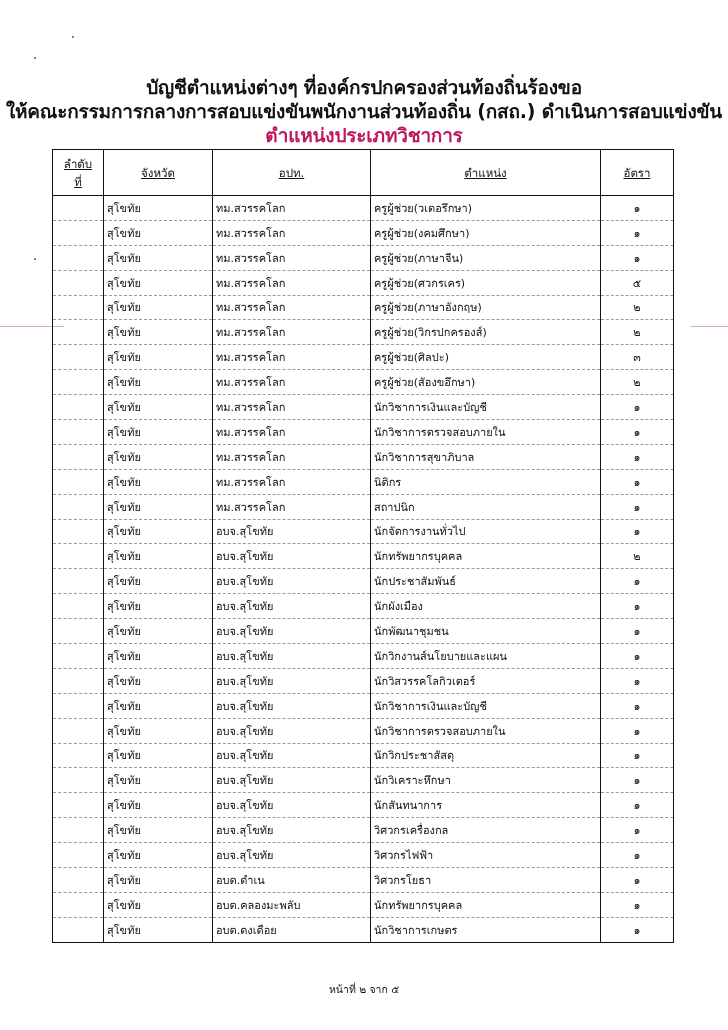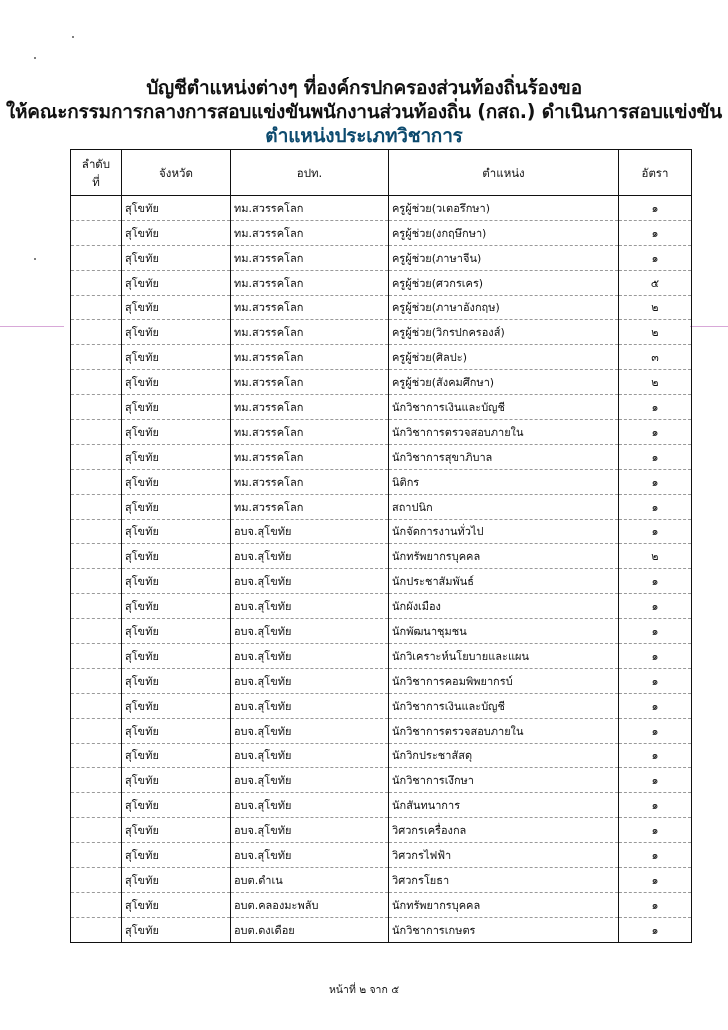--- a/index.html
+++ b/index.html
@@ -10,22 +10,22 @@
     .speck { position: absolute; width: 2px; height: 2px; background: #555; border-radius: 1px; }
     .margin-line { position: absolute; top: 326px; height: 1px; background: #d8a8d8; }
     .title {
       position: absolute; left: 0; width: 728px; text-align: center;
       font-weight: bold; font-size: 19px; letter-spacing: -0.2px;
     }
     .t1 { top: 72px; }
     .t2 { top: 96px; }
     .t3 { top: 120px; color: #8b1a1a; }
     table.doc {
-      position: absolute; left: 70px; top: 149px; width: 621px;
-      border-collapse: collapse; table-layout: fixed; font-size: 11px;
+      position: absolute; left: 52px; top: 149px; width: 621px;
+      border-collapse: collapse; table-layout: fixed; font-size: 11px; text-decoration: underline;
     }
     table.doc col.c-no { width: 51px; }
     table.doc col.c-prov { width: 109px; }
     table.doc col.c-org { width: 158px; }
     table.doc col.c-pos { width: 230px; }
     table.doc col.c-rate { width: 73px; }
     table.doc th {
       height: 45px; border: 1.5px solid #111; font-weight: normal; font-size: 11.5px;
       vertical-align: middle; padding: 0 3px;
     }
@@ -47,21 +47,21 @@
 <body>
 
 <div class="speck" style="left:72px;top:36px;"></div>
 <div class="speck" style="left:34px;top:57px;"></div>
 <div class="speck" style="left:34px;top:258px;"></div>
 <div class="margin-line" style="left:0;width:64px;"></div>
 <div class="margin-line" style="left:690px;width:38px;"></div>
 
 <div class="title t1">บัญชีตำแหน่งต่างๆ ที่องค์กรปกครองส่วนท้องถิ่นร้องขอ</div>
 <div class="title t2">ให้คณะกรรมการกลางการสอบแข่งขันพนักงานส่วนท้องถิ่น (กสถ.) ดำเนินการสอบแข่งขัน</div>
-<div class="title t3" style="color: #0c4a6e;">ตำแหน่งประเภทวิชาการ</div>
+<div class="title t3" style="color: #be185d;">ตำแหน่งประเภทวิชาการ</div>
 
 <table class="doc">
   <colgroup>
     <col class="c-no">
       <col class="c-prov">
       <col class="c-org">
       <col class="c-pos">
       <col class="c-rate">
   </colgroup>
   <thead>
@@ -78,21 +78,21 @@
         <td><span class="txt"></span></td>
         <td><span class="txt">สุโขทัย</span></td>
         <td><span class="txt">ทม.สวรรคโลก</span></td>
         <td><span class="txt">ครูผู้ช่วย(วเตอรึกษา)</span></td>
         <td class="rate"><span class="txt">๑</span></td>
       </tr>
       <tr>
         <td><span class="txt"></span></td>
         <td><span class="txt">สุโขทัย</span></td>
         <td><span class="txt">ทม.สวรรคโลก</span></td>
-        <td><span class="txt">ครูผู้ช่วย(งกฤษึกษา)</span></td>
+        <td><span class="txt">ครูผู้ช่วย(งคมศึกษา)</span></td>
         <td class="rate"><span class="txt">๑</span></td>
       </tr>
       <tr>
         <td><span class="txt"></span></td>
         <td><span class="txt">สุโขทัย</span></td>
         <td><span class="txt">ทม.สวรรคโลก</span></td>
         <td><span class="txt">ครูผู้ช่วย(ภาษาจีน)</span></td>
         <td class="rate"><span class="txt">๑</span></td>
       </tr>
       <tr>
@@ -120,21 +120,21 @@
         <td><span class="txt"></span></td>
         <td><span class="txt">สุโขทัย</span></td>
         <td><span class="txt">ทม.สวรรคโลก</span></td>
         <td><span class="txt">ครูผู้ช่วย(ศิลปะ)</span></td>
         <td class="rate"><span class="txt">๓</span></td>
       </tr>
       <tr>
         <td><span class="txt"></span></td>
         <td><span class="txt">สุโขทัย</span></td>
         <td><span class="txt">ทม.สวรรคโลก</span></td>
-        <td><span class="txt">ครูผู้ช่วย(สังคมศึกษา)</span></td>
+        <td><span class="txt">ครูผู้ช่วย(สัองขอึกษา)</span></td>
         <td class="rate"><span class="txt">๒</span></td>
       </tr>
       <tr>
         <td><span class="txt"></span></td>
         <td><span class="txt">สุโขทัย</span></td>
         <td><span class="txt">ทม.สวรรคโลก</span></td>
         <td><span class="txt">นักวิชาการเงินและบัญชี</span></td>
         <td class="rate"><span class="txt">๑</span></td>
       </tr>
       <tr>
@@ -197,28 +197,28 @@
         <td><span class="txt"></span></td>
         <td><span class="txt">สุโขทัย</span></td>
         <td><span class="txt">อบจ.สุโขทัย</span></td>
         <td><span class="txt">นักพัฒนาชุมชน</span></td>
         <td class="rate"><span class="txt">๑</span></td>
       </tr>
       <tr>
         <td><span class="txt"></span></td>
         <td><span class="txt">สุโขทัย</span></td>
         <td><span class="txt">อบจ.สุโขทัย</span></td>
-        <td><span class="txt">นักวิเคราะห์นโยบายและแผน</span></td>
-        <td class="rate"><span class="txt">๑</span></td>
-      </tr>
-      <tr>
-        <td><span class="txt"></span></td>
-        <td><span class="txt">สุโขทัย</span></td>
-        <td><span class="txt">อบจ.สุโขทัย</span></td>
-        <td><span class="txt">นักวิชาการคอมพิพยากรบ์</span></td>
+        <td><span class="txt">นักวิกงานส์นโยบายและแผน</span></td>
+        <td class="rate"><span class="txt">๑</span></td>
+      </tr>
+      <tr>
+        <td><span class="txt"></span></td>
+        <td><span class="txt">สุโขทัย</span></td>
+        <td><span class="txt">อบจ.สุโขทัย</span></td>
+        <td><span class="txt">นักวิสวรรคโลกิวเตอร์</span></td>
         <td class="rate"><span class="txt">๑</span></td>
       </tr>
       <tr>
         <td><span class="txt"></span></td>
         <td><span class="txt">สุโขทัย</span></td>
         <td><span class="txt">อบจ.สุโขทัย</span></td>
         <td><span class="txt">นักวิชาการเงินและบัญชี</span></td>
         <td class="rate"><span class="txt">๑</span></td>
       </tr>
       <tr>
@@ -232,21 +232,21 @@
         <td><span class="txt"></span></td>
         <td><span class="txt">สุโขทัย</span></td>
         <td><span class="txt">อบจ.สุโขทัย</span></td>
         <td><span class="txt">นักวิกประชาสัสดุ</span></td>
         <td class="rate"><span class="txt">๑</span></td>
       </tr>
       <tr>
         <td><span class="txt"></span></td>
         <td><span class="txt">สุโขทัย</span></td>
         <td><span class="txt">อบจ.สุโขทัย</span></td>
-        <td><span class="txt">นักวิชาการเงึกษา</span></td>
+        <td><span class="txt">นักวิเคราะหึกษา</span></td>
         <td class="rate"><span class="txt">๑</span></td>
       </tr>
       <tr>
         <td><span class="txt"></span></td>
         <td><span class="txt">สุโขทัย</span></td>
         <td><span class="txt">อบจ.สุโขทัย</span></td>
         <td><span class="txt">นักสันทนาการ</span></td>
         <td class="rate"><span class="txt">๑</span></td>
       </tr>
       <tr>

